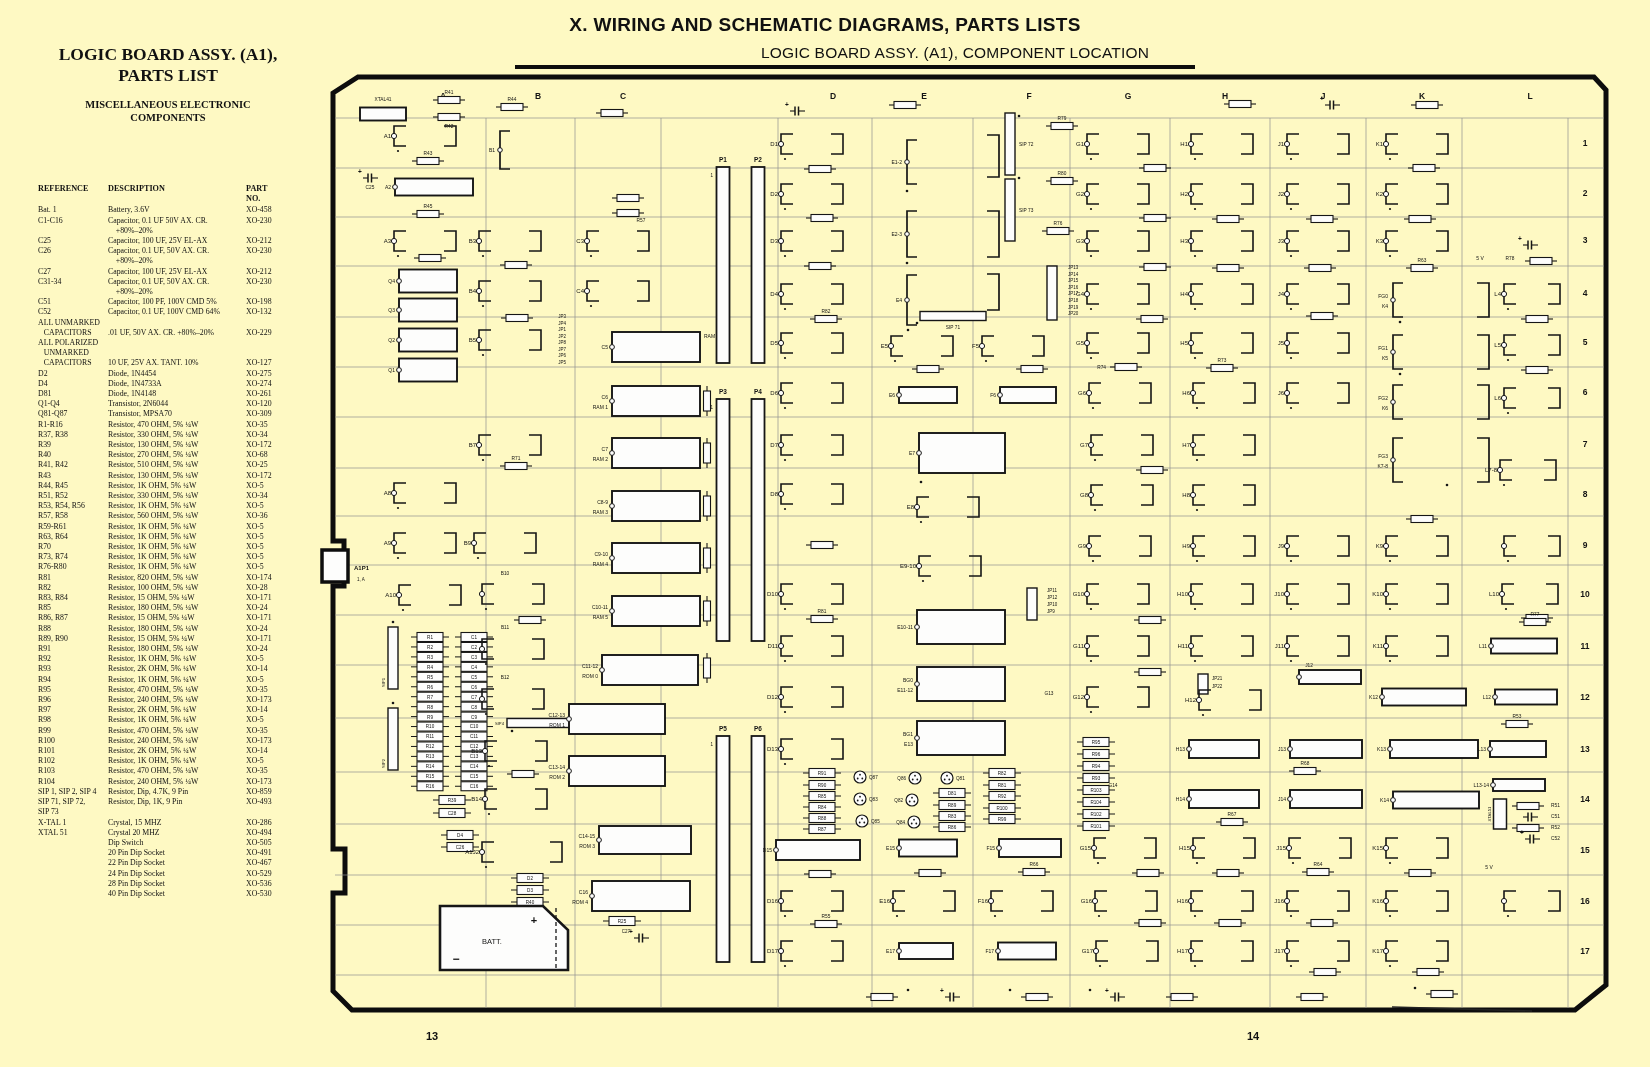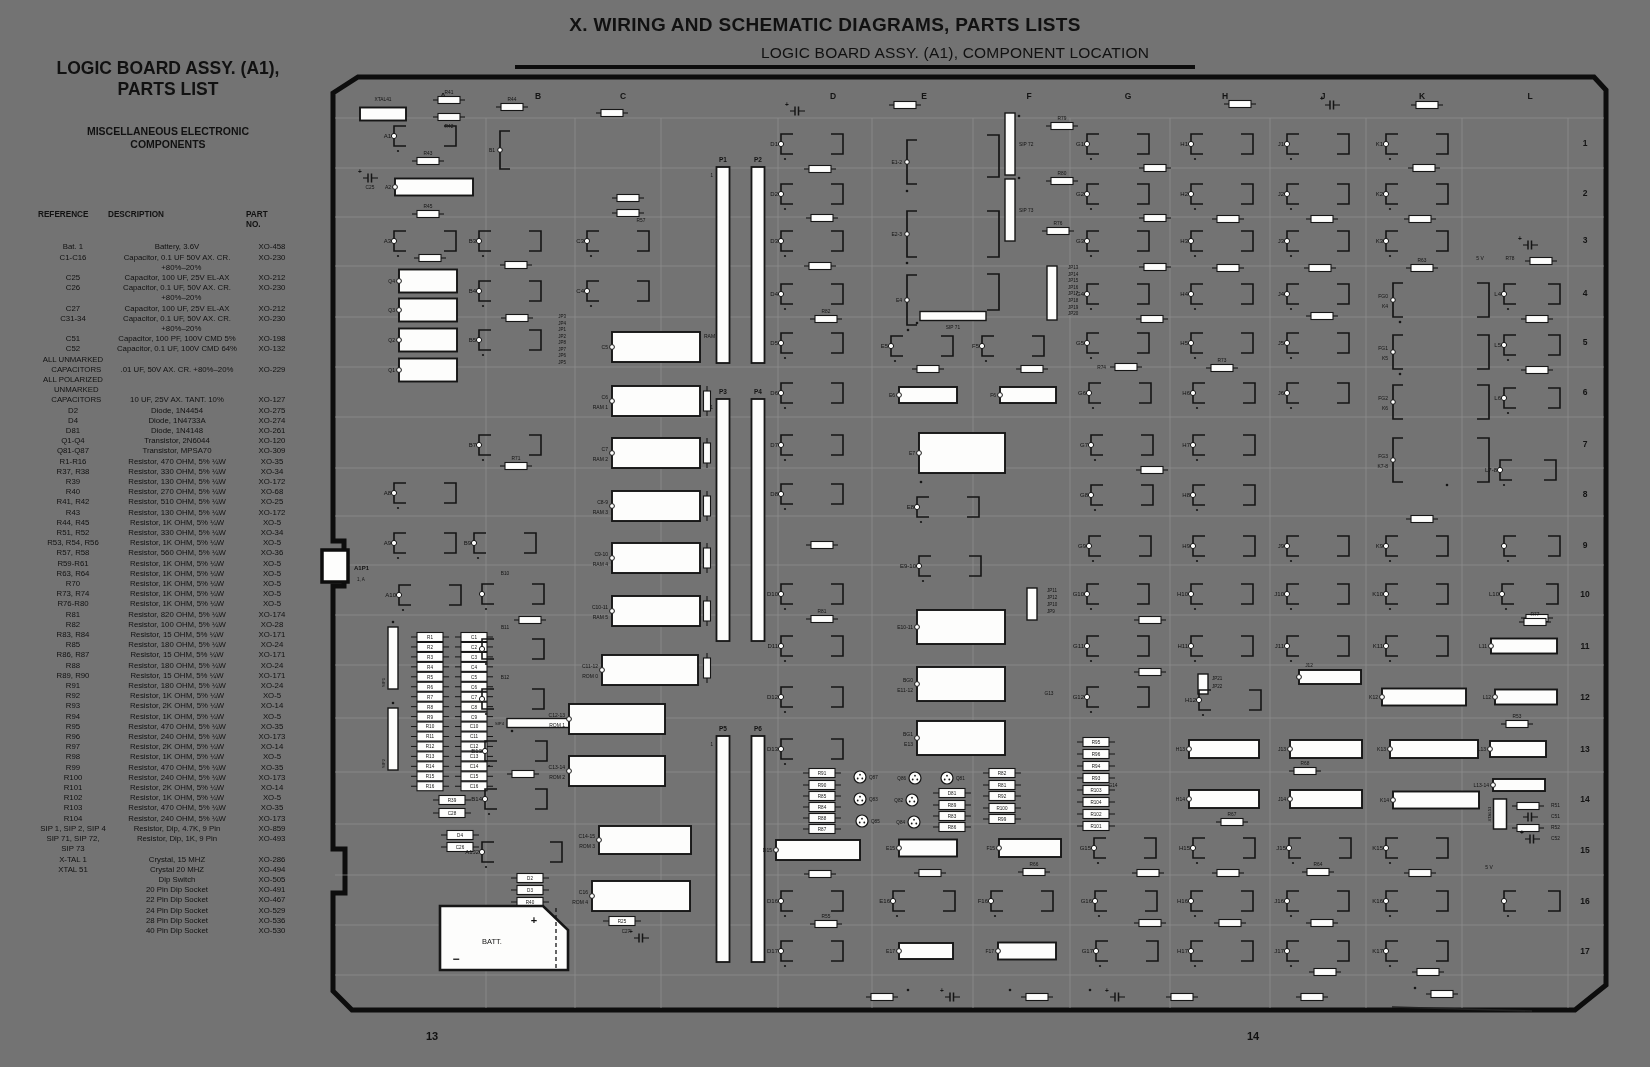--- a/index.html
+++ b/index.html
@@ -1,28 +1,28 @@
 <!DOCTYPE html>
 <html><head>
 <meta charset="utf-8">
 <style>
   html,body{margin:0;padding:0;background:#e8e8e8;}
-  .page{position:relative;width:1650px;height:1067px;background:#737373;font-family:"Liberation Sans",sans-serif;color:#111;overflow:hidden;}
+  .page{position:relative;width:1650px;height:1067px;background:#fef9c3;font-family:"Liberation Sans",sans-serif;color:#111;overflow:hidden;}
   .title{position:absolute;left:0;top:14px;width:1650px;text-align:center;font-size:19px;font-weight:bold;letter-spacing:.3px;}
   .subtitle{position:absolute;left:260px;top:44px;width:1390px;text-align:center;font-size:15.5px;font-weight:normal;letter-spacing:.2px;}
   .subrule{position:absolute;left:515px;top:65px;width:680px;height:4px;background:#0d0d0d;}
-  .plpanel{position:absolute;left:30px;top:58px;width:276px;}
+  .plpanel{position:absolute;left:30px;top:44px;width:276px;font-family:Liberation Serif, serif;}
   .plhead{font-size:17.5px;font-weight:bold;text-align:center;line-height:1.18;white-space:pre-line;}
-  .plsub{margin-top:26px;font-size:10.5px;font-weight:bold;text-align:center;line-height:1.2;white-space:pre-line;}
+  .plsub{margin-top:14px;font-size:10.5px;font-weight:bold;text-align:center;line-height:1.2;white-space:pre-line;}
   .plcols{display:flex;margin-top:12px;font-size:8.2px;font-weight:bold;line-height:1.15;}
   .plcols span{white-space:pre-line;margin-top:48px;}
   .c-ref{width:78px;padding-left:8px;box-sizing:border-box;}
   .c-desc{width:138px;}
   .c-part{width:52px;}
-  .plrows{margin-top:13px;text-align:center;}
+  .plrows{margin-top:2px;}
   .plrow{display:flex;align-items:flex-start;font-size:7.8px;line-height:10.2px;}
   .plrow span{white-space:pre-wrap;}
   .pagenum{position:absolute;top:1030px;font-size:11px;font-weight:bold;}
   #board-svg{position:absolute;left:0;top:0;}
   #board-svg text{font-family:"Liberation Sans",sans-serif;fill:#141414;}
 </style>
 </head>
 <body>
 
 <div class="page">

